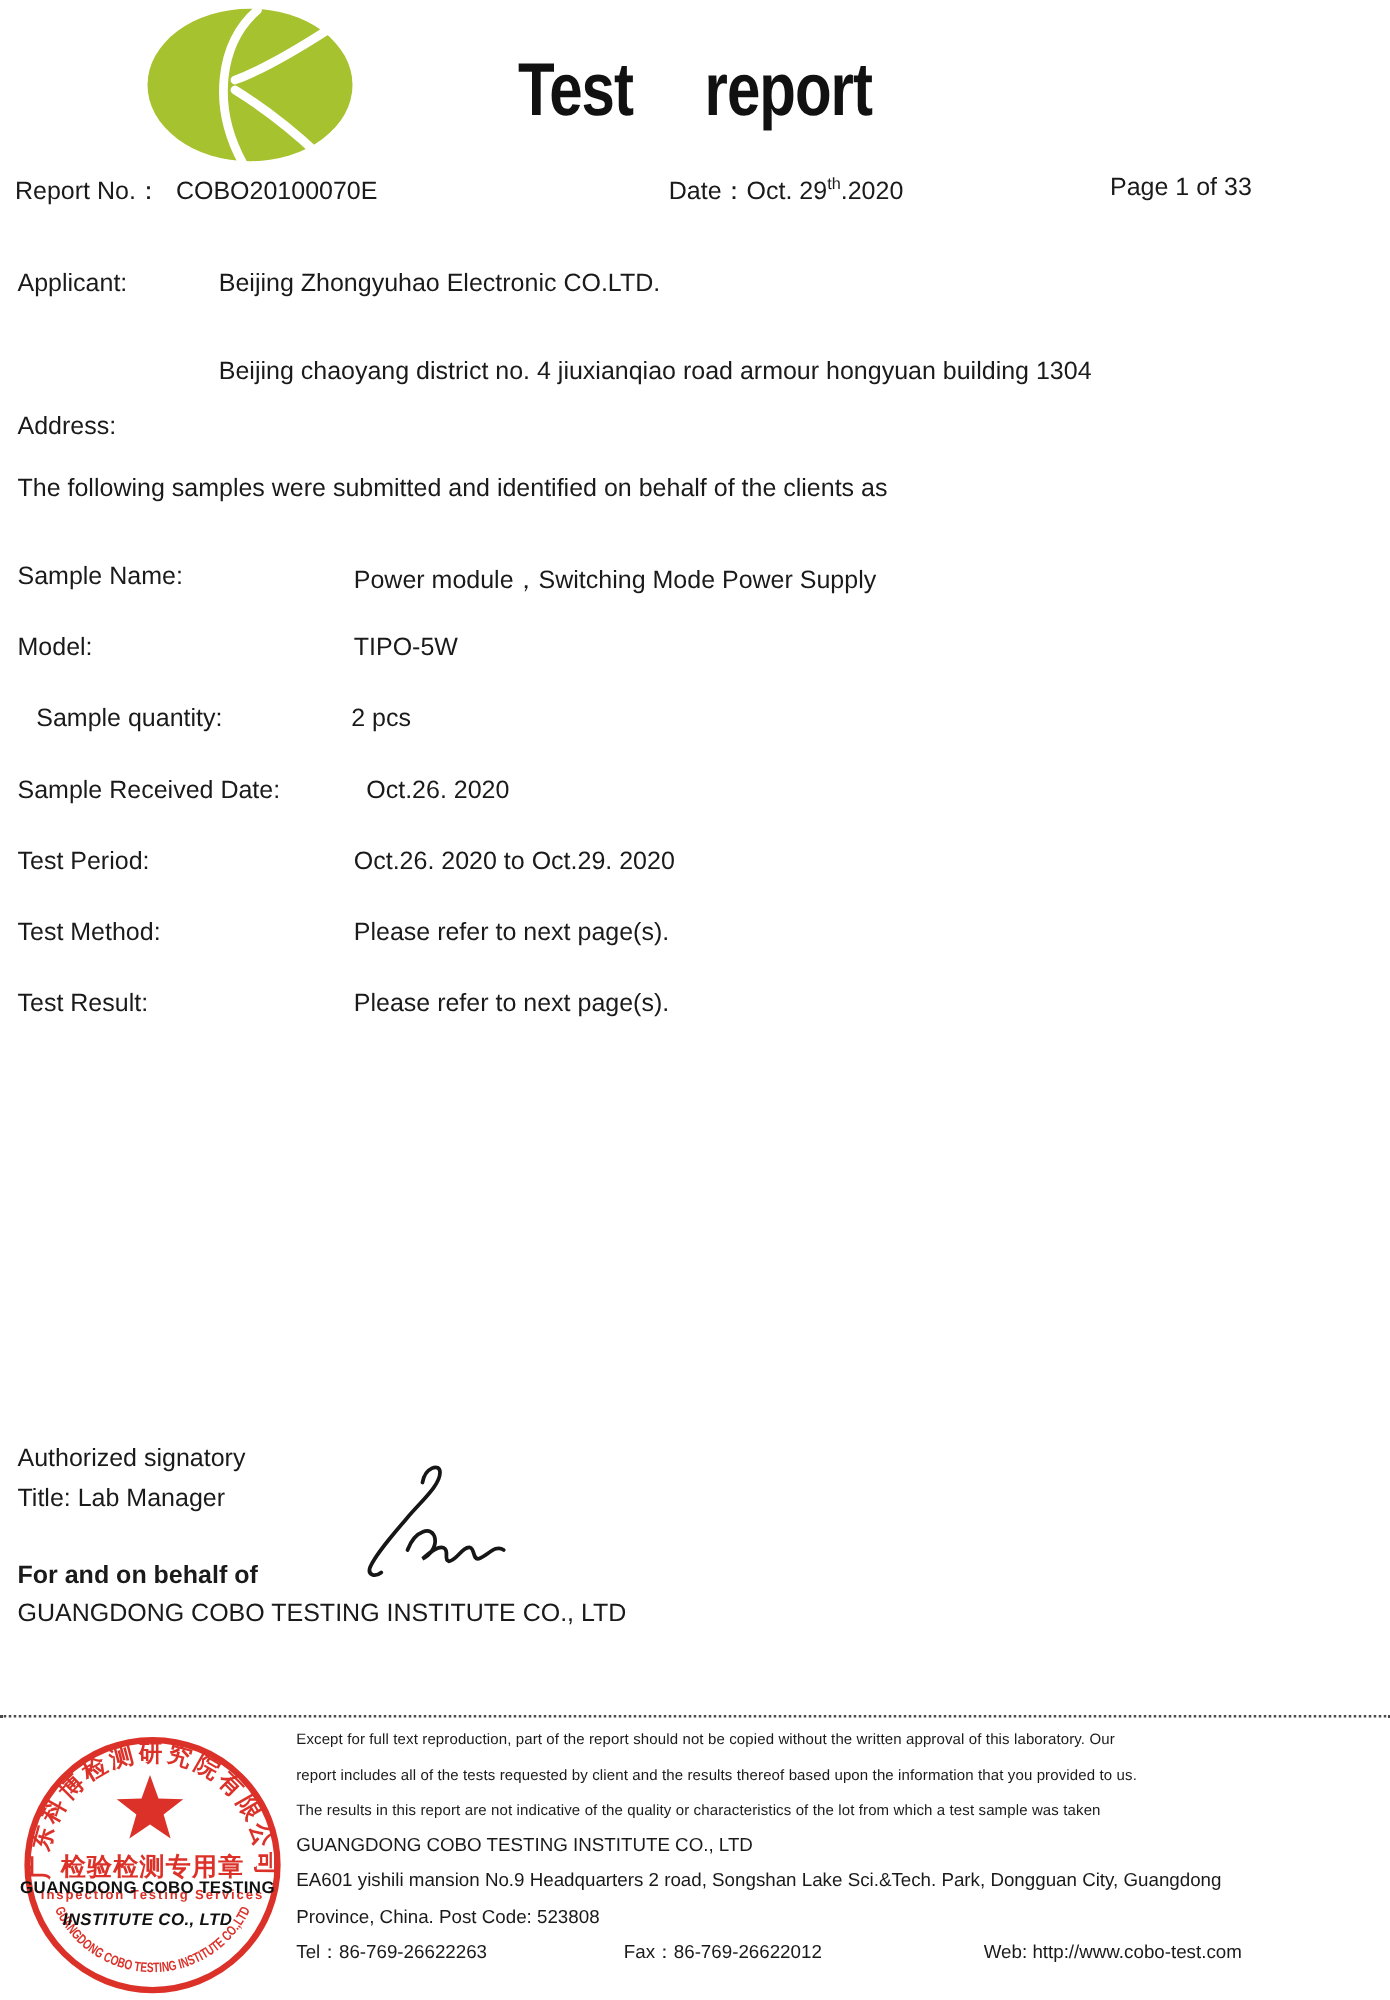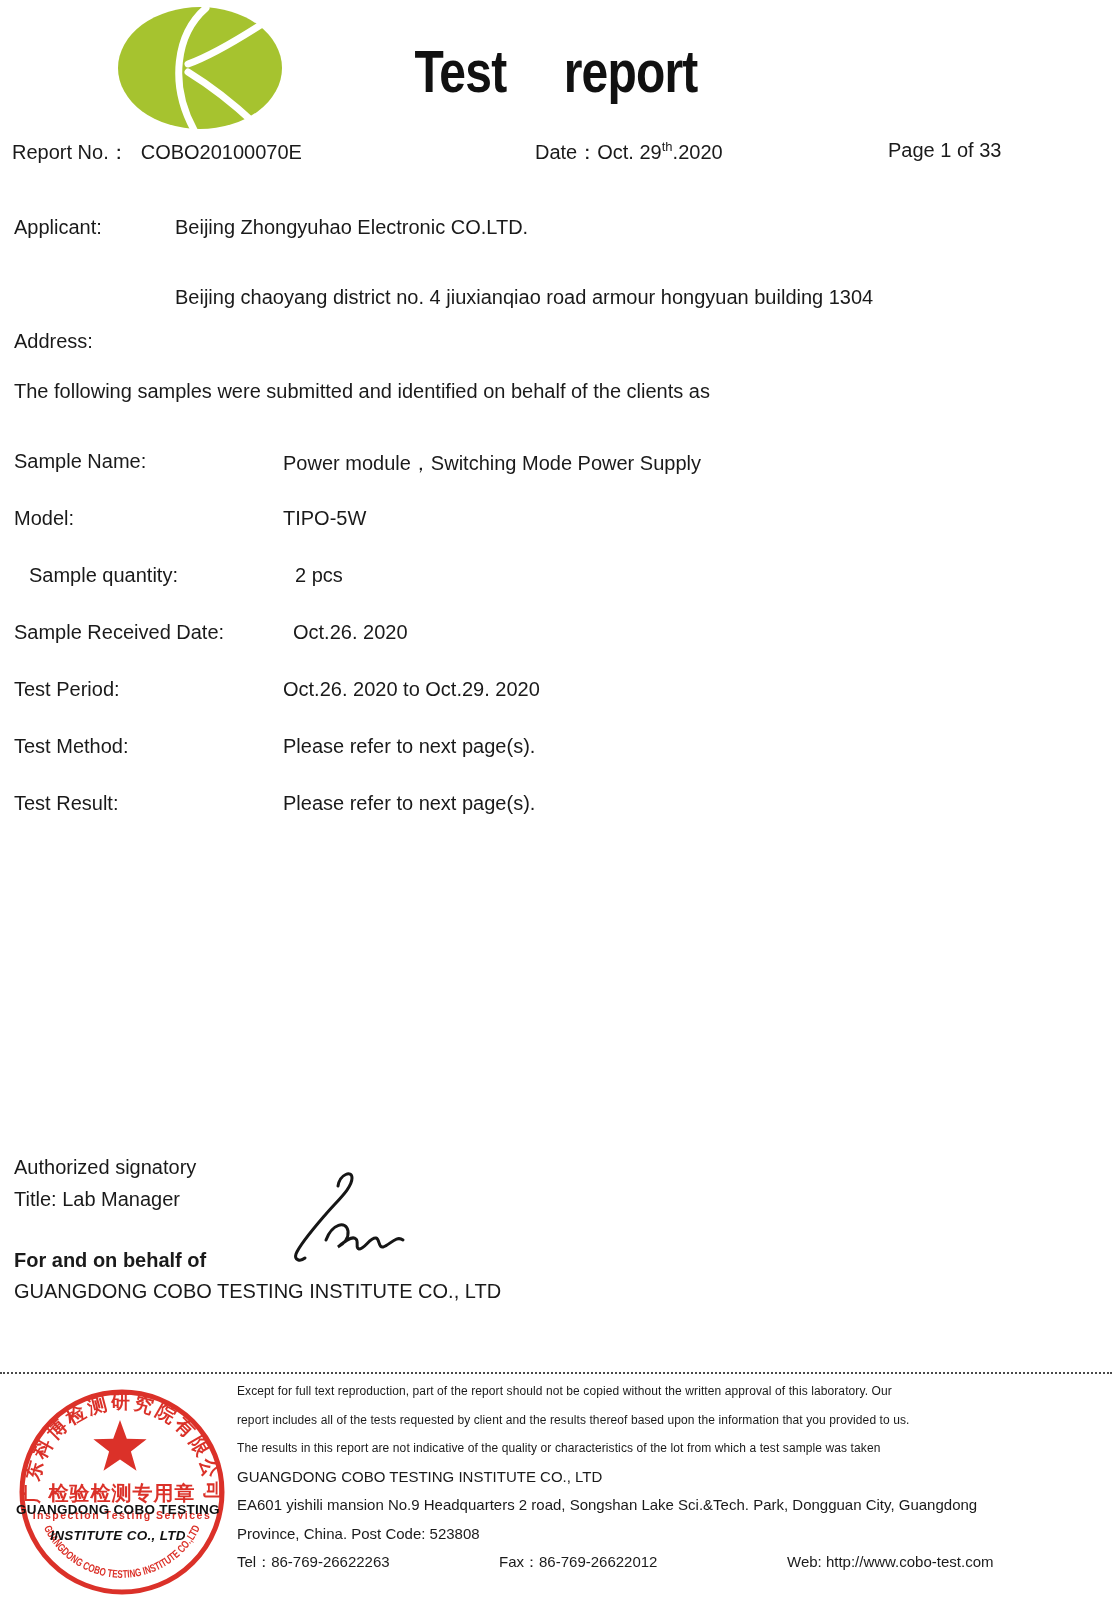--- a/index.html
+++ b/index.html
@@ -71,21 +71,21 @@
 
 <div class="t fs20" style="left:14px; top:380px;">The following samples were submitted and identified on behalf of the clients as</div>
 
 <div class="t fs20" style="left:14px;  top:450px;">Sample Name:</div>
 <div class="t fs20" style="left:283px; top:450px;">Power module，Switching Mode Power Supply</div>
 
 <div class="t fs20" style="left:14px;  top:507px;">Model:</div>
 <div class="t fs20" style="left:283px; top:507px;">TIPO-5W</div>
 
 <div class="t fs20" style="left:14px;  top:564px;margin-left:15px;">Sample quantity:</div>
-<div class="t fs20" style="left:295px; top:564px;">2 pcs</div>
+<div class="t fs20" style="left:281px; top:564px;">2 pcs</div>
 
 <div class="t fs20" style="left:14px;  top:621px;">Sample Received Date:</div>
 <div class="t fs20" style="left:293px; top:621px;">Oct.26. 2020</div>
 
 <div class="t fs20" style="left:14px;  top:678px;">Test Period:</div>
 <div class="t fs20" style="left:283px; top:678px;">Oct.26. 2020 to Oct.29. 2020</div>
 
 <div class="t fs20" style="left:14px;  top:735px;">Test Method:</div>
 <div class="t fs20" style="left:283px; top:735px;">Please refer to next page(s).</div>
 

